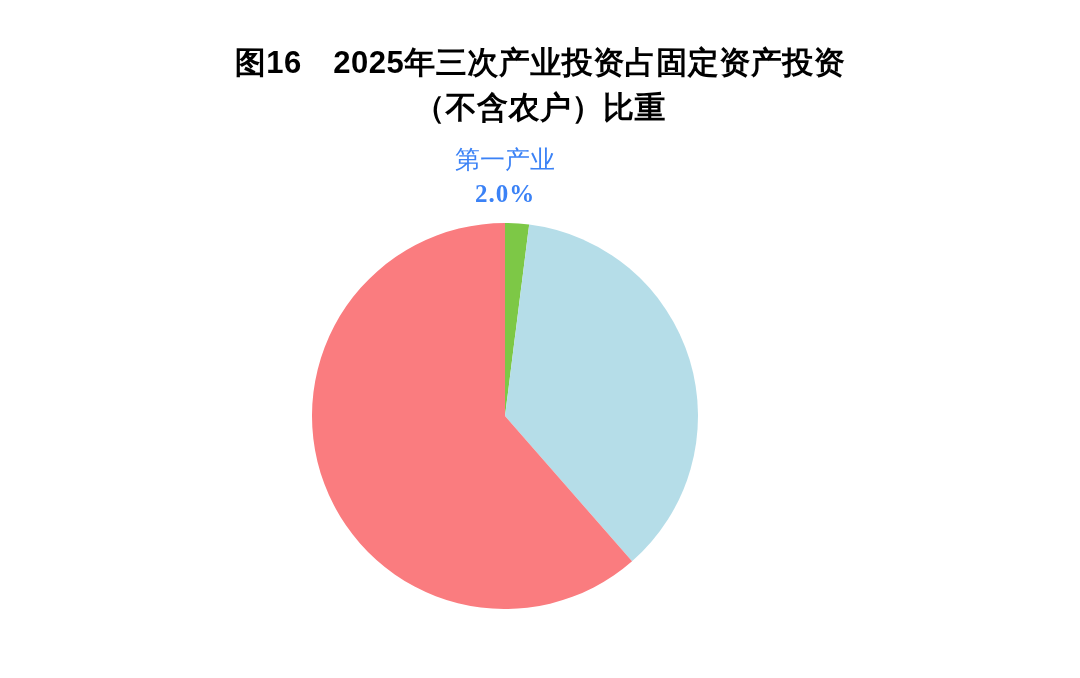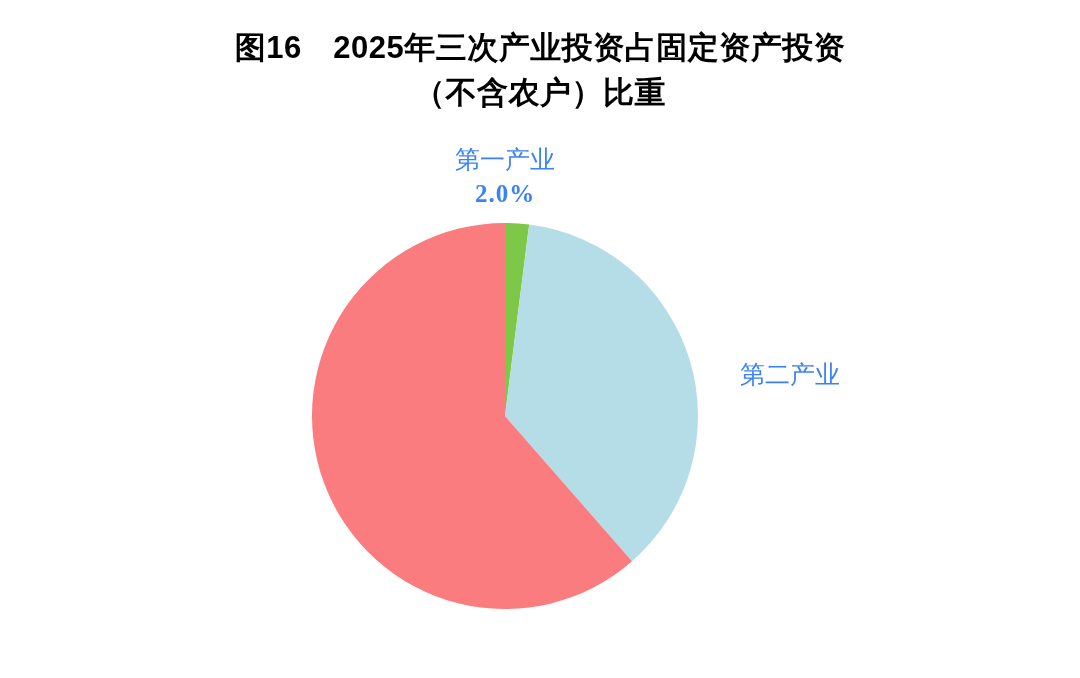--- a/index.html
+++ b/index.html
@@ -21,21 +21,21 @@
     top: 0;
     width: 1080px;
     height: 678px;
     background: #ffffff;
   }
 
   
   #chart-title {
     position: absolute;
     left: 170px;
-    top: 25px;
+    top: 40px;
     width: 740px;
     text-align: center;
     color: #000000;
     font-family: "Liberation Sans", "DejaVu Sans", sans-serif;
     font-weight: bold;
     font-size: 31px;
     line-height: 45px;
     letter-spacing: 0.5px;
     white-space: pre-line;
   }
@@ -106,17 +106,16 @@
         </g>
     </svg>
   </div>
 
   <div class="slice-label" id="label-primary">
     <span class="label-name">第一产业</span>
     <span class="label-value">2.0%</span>
   </div>
 
   <div class="slice-label" id="label-secondary">
-    <span class="label-name">第二产业</span>
   </div>
 
 
 </div>
 
 </body></html>

